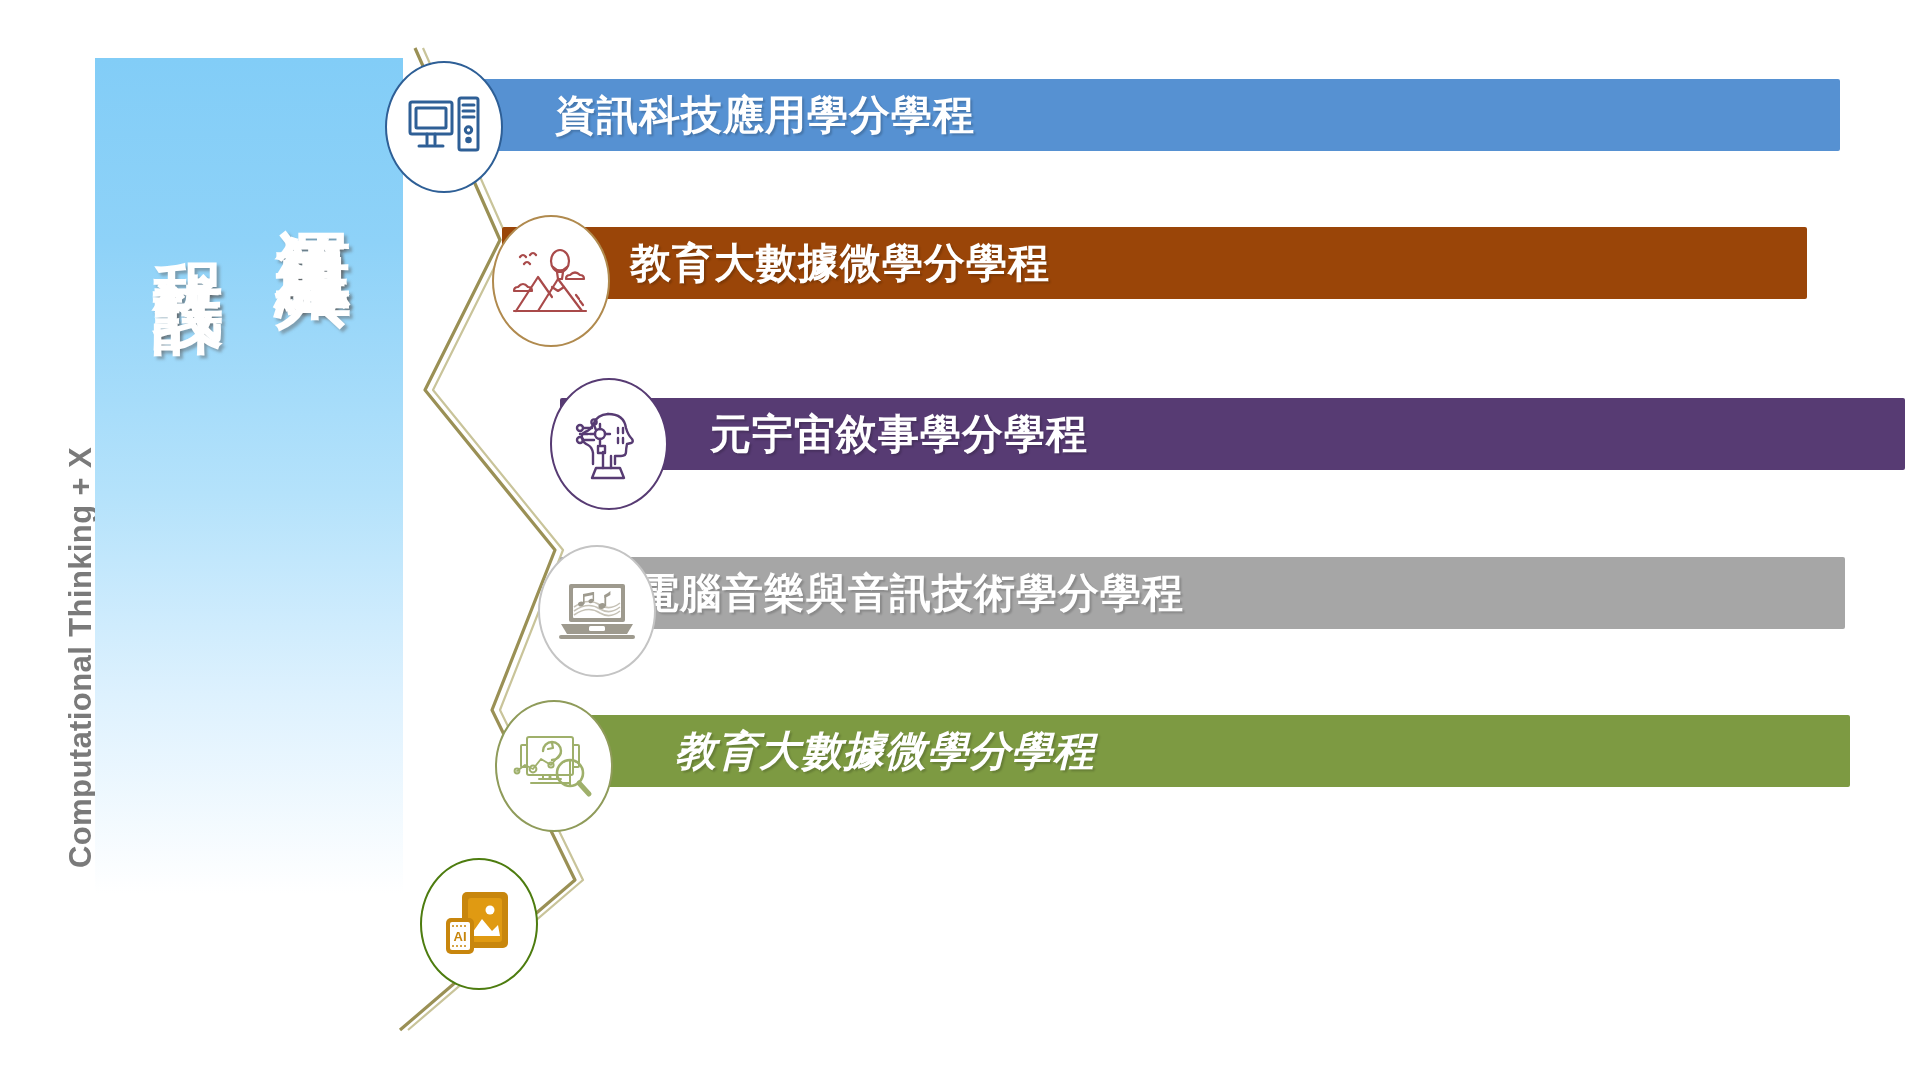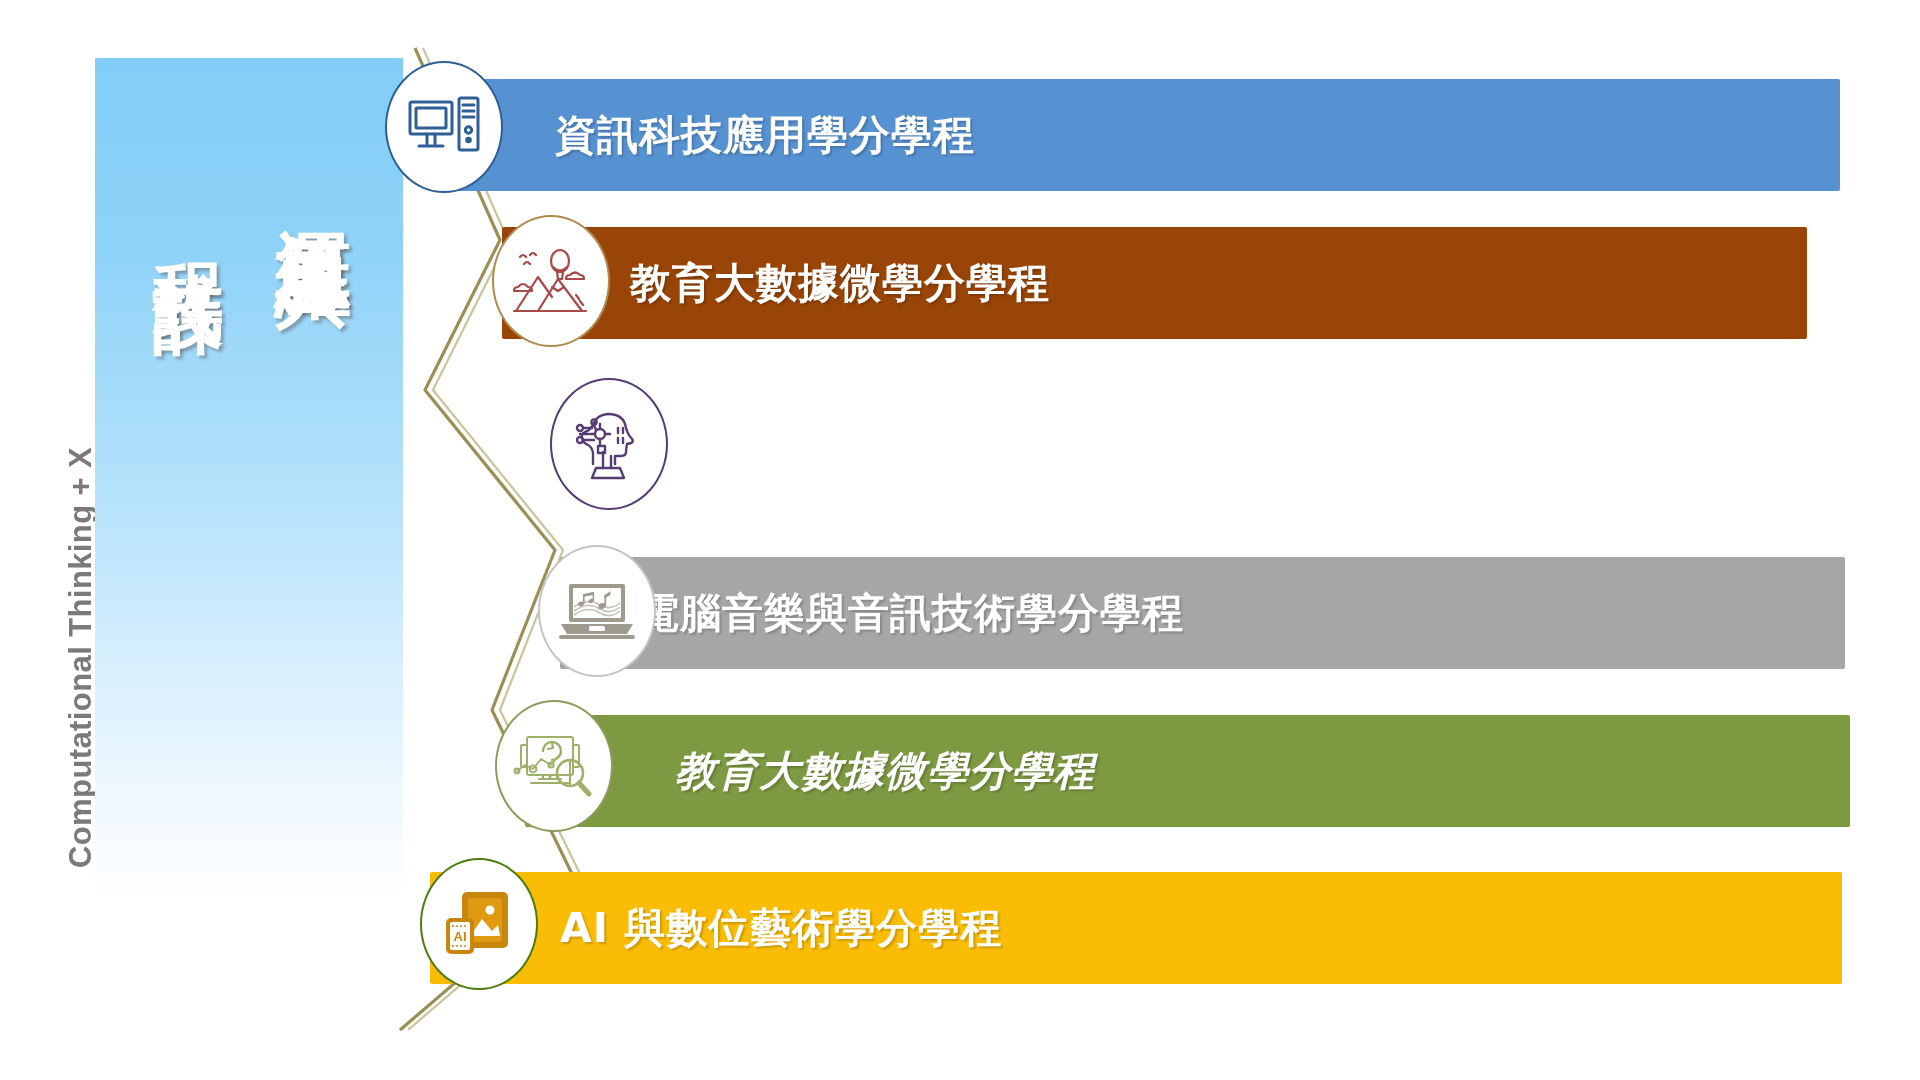--- a/index.html
+++ b/index.html
@@ -79,21 +79,21 @@
     position: absolute;
     left: 380px;
     top: 30px;
     width: 320px;
     height: 1030px;
     pointer-events: none;
   }
 
   .bar {
     position: absolute;
-    height: 112px;
+    height: 72px;
     border-radius: 2px;
     display: flex;
     align-items: center;
     box-sizing: border-box;
   }
   .bar-label {
     color: #ffffff;
     font-weight: bold;
     font-size: 41px;
     letter-spacing: 1px;
@@ -166,20 +166,23 @@
         <path d="M6 42 q5 -6 10 0 q4 0 4 4 L2 46 q0 -4 4 -4 Z"></path>
         <path d="M4 66 L26 32 L40 52"></path>
         <path d="M26 66 L46 34 L70 66 Z"></path>
         <path d="M2 66 L74 66"></path>
         <path d="M40 42 L46 46 L52 42"></path>
         <path d="M64 50 l3 4 M68 56 l3 4"></path>
       </svg>
     </span>
   </div>
 
+  <div class="bar" style="left:560px; top:398px; width:1345px; background:#573B73;">
+    <span class="bar-label" style="margin-left:150px;">元宇宙敘事學分學程</span>
+  </div>
   <div class="badge" style="left:550px; top:378px; border:2.5px solid #573B73;">
     <span>
       <svg width="78" height="76" viewBox="0 0 78 76" fill="none" stroke="#573B73" stroke-width="2.4" stroke-linejoin="round" stroke-linecap="round">
         <path d="M38 8 q16 0 18 14 q2 7 6 11 q2 3 -1 4 l-4 1 q-1 5 -1 8 q0 4 -5 4 l-6 0 l0 8"></path>
         <path d="M38 8 q-11 1 -14 9 q-3 7 -9 9 q-4 2 -3 6 q1 5 6 7 q4 2 5 8 l0 11"></path>
         <path d="M26 62 L50 62 L54 72 L22 72 Z"></path>
         <path d="M33 62 L33 46 M41 62 L41 50"></path>
         <path d="M14 22 L22 22 M14 34 L24 34 M10 28 L18 28"></path>
         <circle cx="10" cy="22" r="3"></circle>
         <circle cx="10" cy="34" r="3"></circle>
@@ -241,23 +244,20 @@
         <circle cx="4" cy="40" r="2.4"></circle>
         <circle cx="20" cy="38" r="3.4"></circle>
         <circle cx="38" cy="34" r="2.6"></circle>
         <circle cx="57" cy="42" r="13" stroke-width="2.6"></circle>
         <path d="M57 30 L57 54" stroke-width="2"></path>
         <path d="M66 52 L76 63" stroke-width="5"></path>
       </svg>
     </span>
   </div>
 
-  <div class="bar" style="left:430px; top:872px; width:1412px; background:#FBBC05;">
-    <span class="bar-label" style="margin-left:130px;">AI 與數位藝術學分學程</span>
-  </div>
   <div class="badge" style="left:420px; top:858px; border:2px solid #4d7c0f;text-align:center;">
     <span>
       <svg width="74" height="72" viewBox="0 0 74 72" fill="none">
         <rect x="20" y="4" width="46" height="56" rx="5" fill="#C8860D"></rect>
         <rect x="26" y="10" width="34" height="44" rx="3" fill="#E09A12"></rect>
         <circle cx="48" cy="22" r="4.5" fill="#ffffff"></circle>
         <path d="M28 48 L40 31 L50 43 L56 37 L58 48 Z" fill="#ffffff"></path>
         <rect x="4" y="30" width="28" height="36" rx="5" fill="#C8860D"></rect>
         <rect x="8" y="34" width="20" height="28" rx="2" fill="#ffffff"></rect>
         <text x="18" y="53" font-family="Liberation Sans, sans-serif" font-size="13" font-weight="bold" fill="#C8860D" text-anchor="middle">AI</text>

